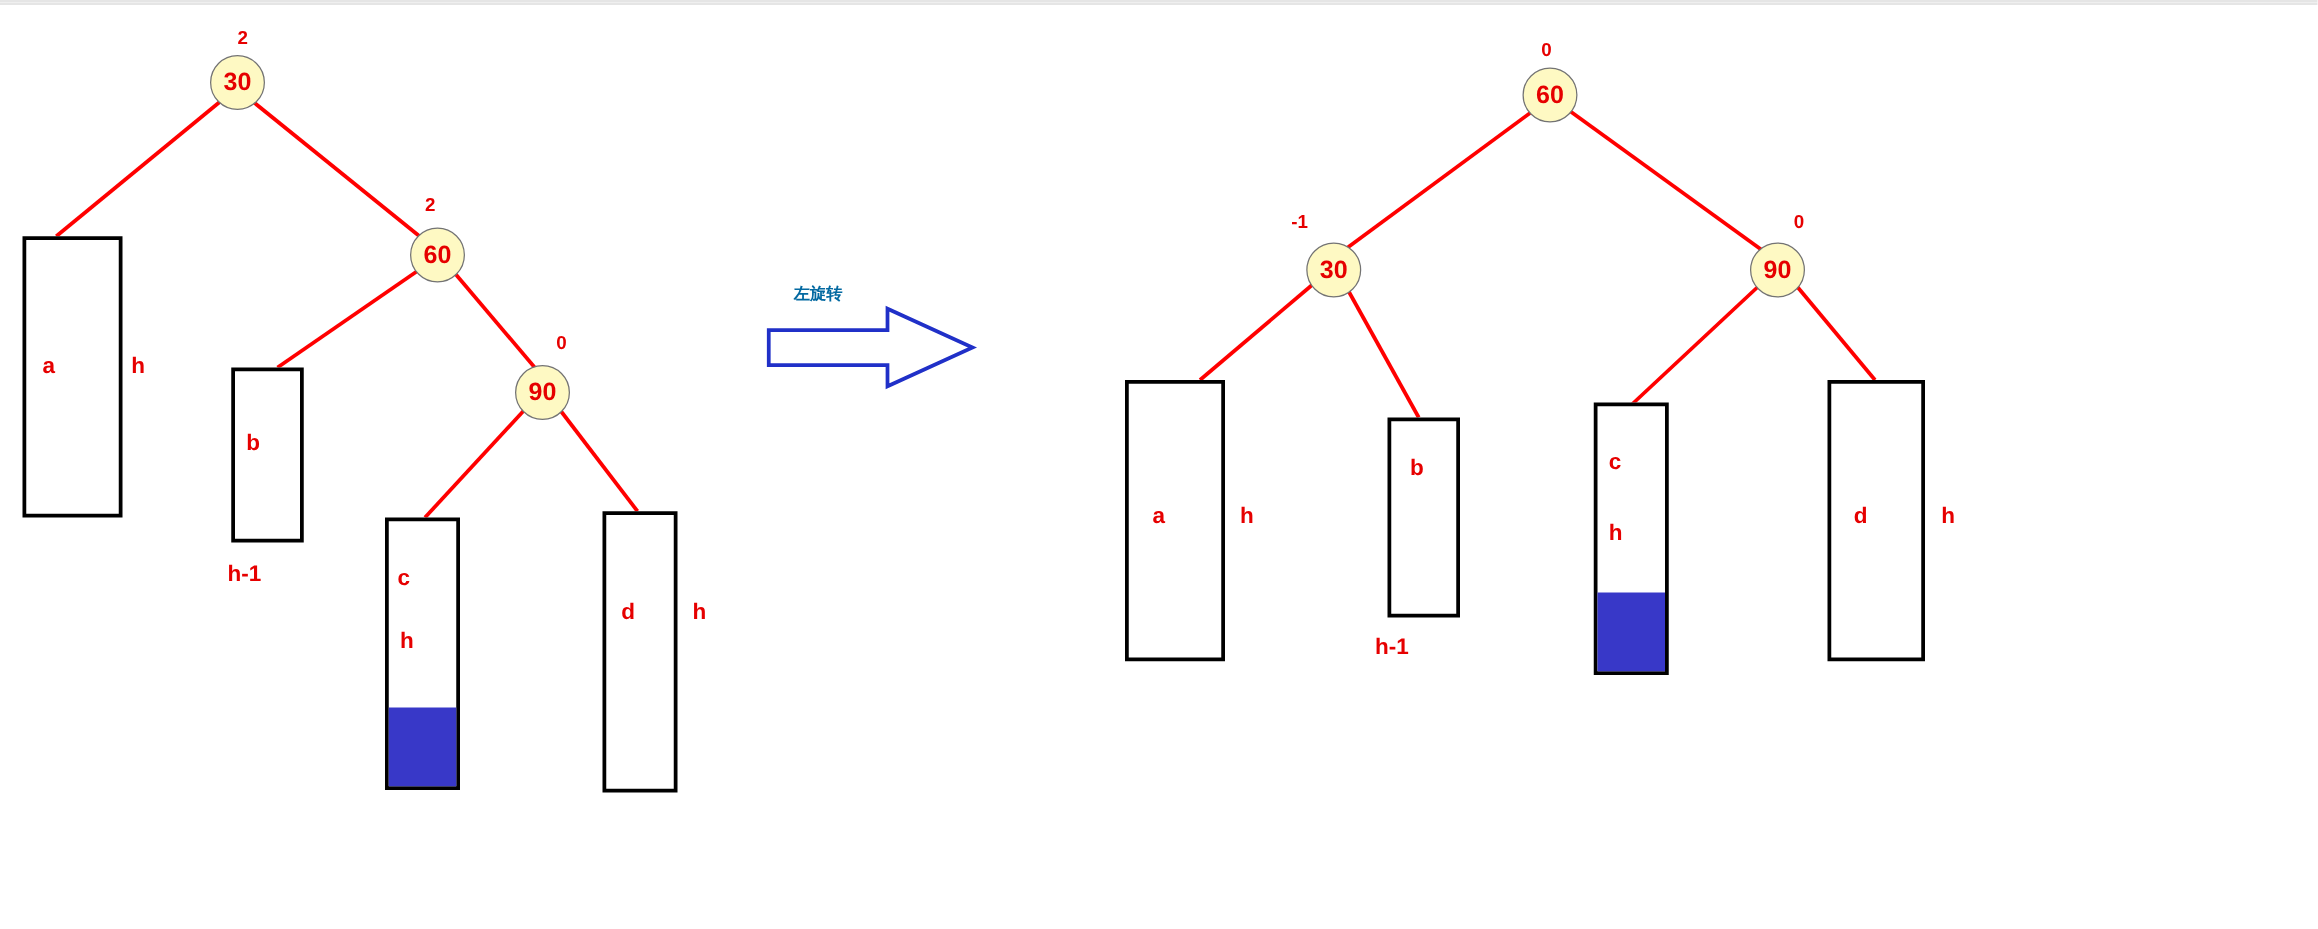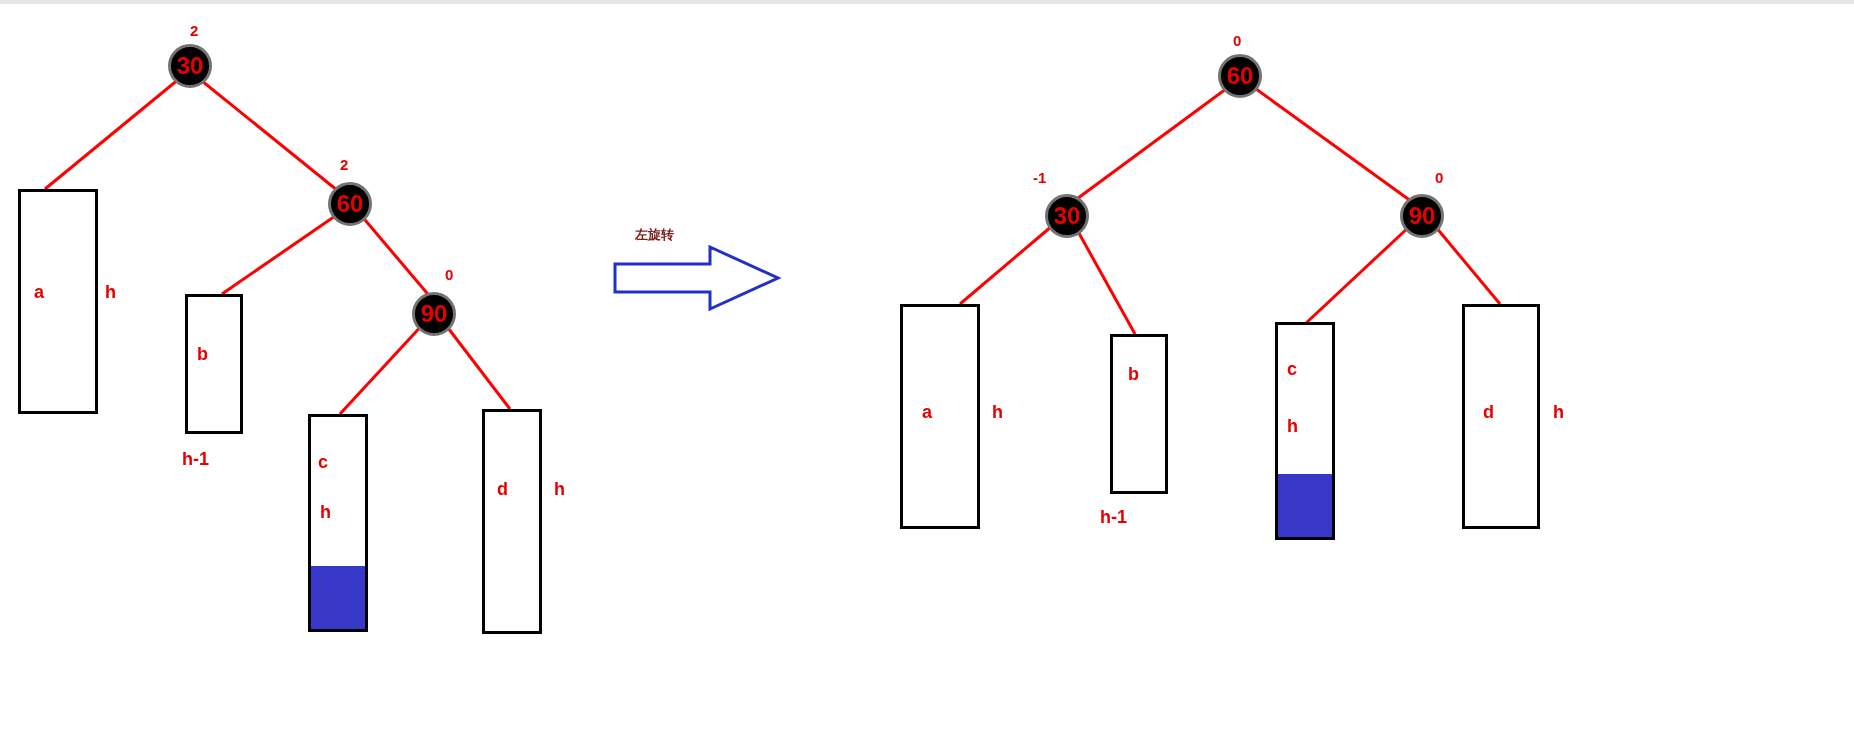--- a/index.html
+++ b/index.html
@@ -9,28 +9,28 @@
     height: 743px;
     background: #fff;
     font-family: Arial, "Microsoft YaHei", sans-serif;
     position: relative;
     border-top: 2px solid #e5e5e5;
   }
   .node {
     position: absolute;
     width: 44px;
     height: 44px;
-    border: 3px solid #737373;
+    border: 1px solid #737373;
     border-radius: 50%;
-    background: #000000;
+    background: #fef9c3;
     display: flex;
     align-items: center;
     justify-content: center;
     font-weight: bold;
-    font-size: 24px;
+    font-size: 20px;
     color: #e60000;
     z-index: 3;
     box-sizing: border-box;
   }
   .balance {
     position: absolute;
     font-weight: bold;
     font-size: 15px;
     color: #e60000;
     z-index: 4;
@@ -56,21 +56,21 @@
     color: #e60000;
     z-index: 5;
   }
   .blue-block {
     position: absolute;
     background: #3838c8;
     z-index: 4;
   }
   .arrow-label {
     position: absolute;
-    color: #7f1d1d;
+    color: #0369a1;
     font-weight: bold;
     font-size: 13px;
     z-index: 5;
   }
   svg.lines {
     position: absolute;
     left: 0;
     top: 0;
     width: 1854px;
     height: 743px;

